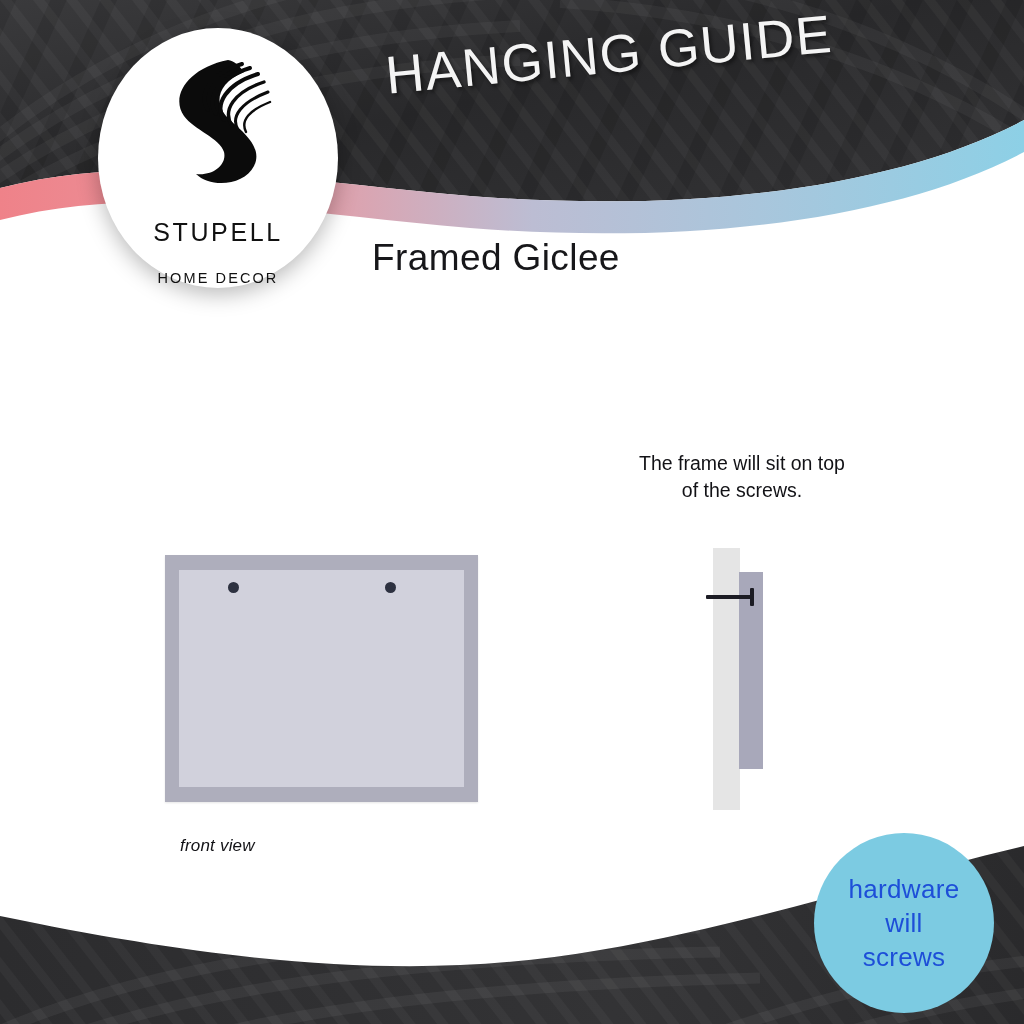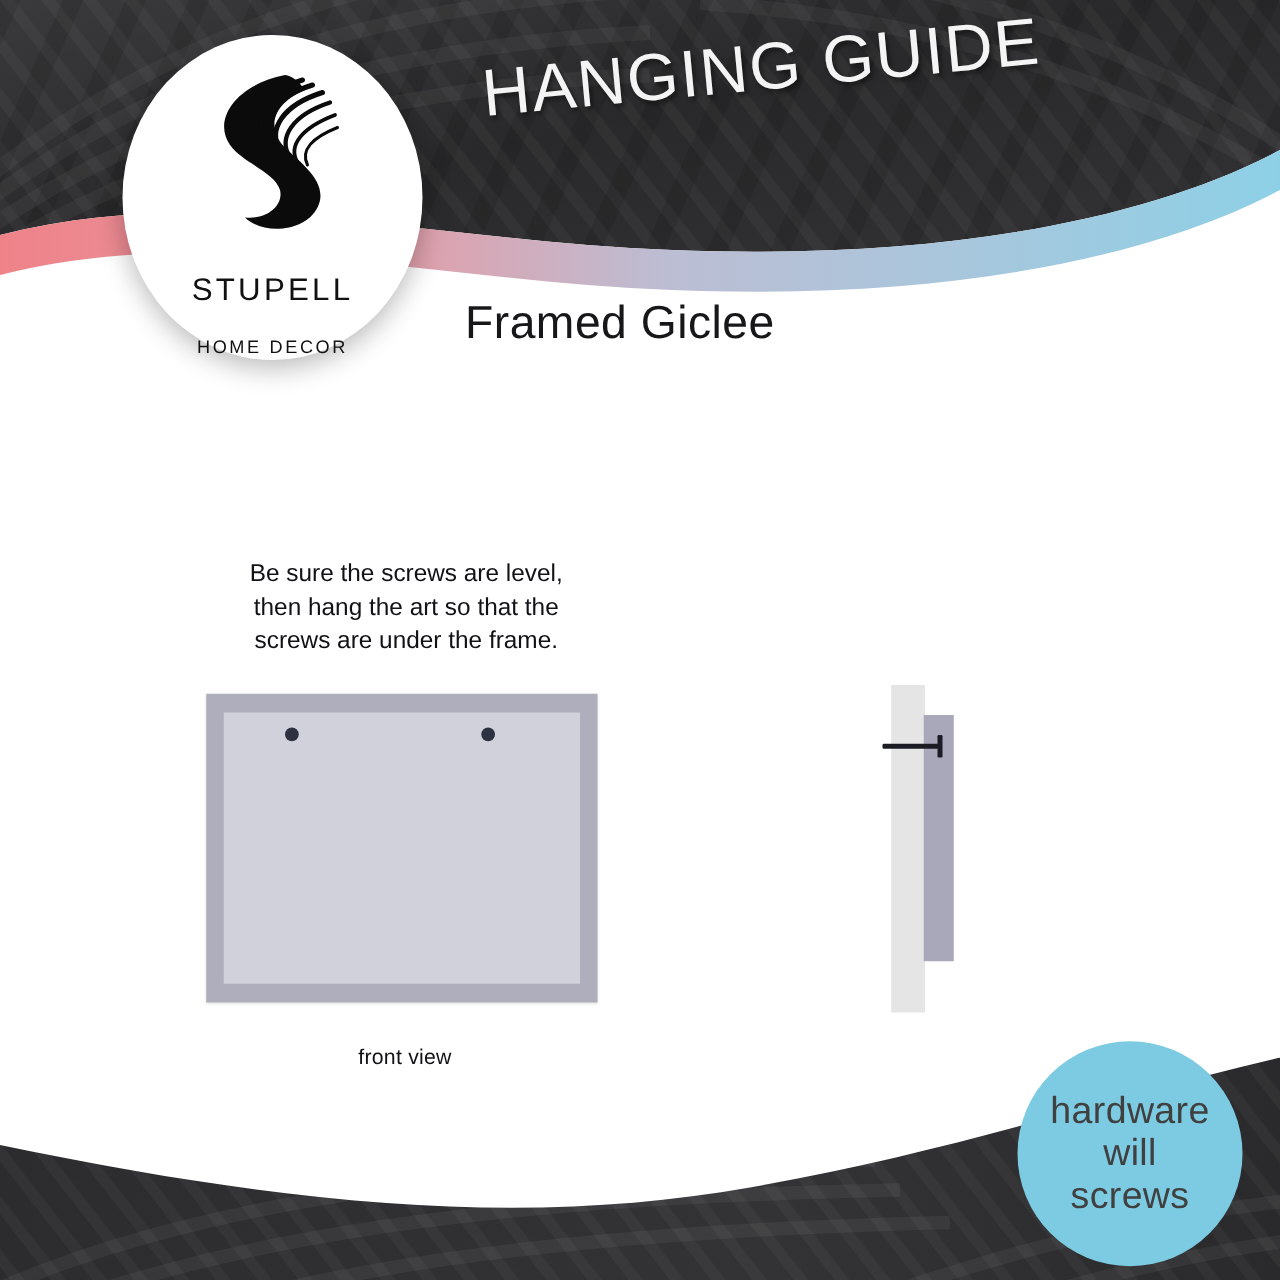--- a/index.html
+++ b/index.html
@@ -55,22 +55,22 @@
   }
 
   .cap{
     position:absolute;z-index:5;text-align:center;
     font-size:19.5px;line-height:26.5px;color:#121216;font-weight:400;
   }
   #caption-front{left:160px;top:446px;width:330px;}
   #caption-side{left:592px;top:450px;width:300px;}
 
   .view-label{
-    position:absolute;z-index:5;text-align:center;
-    font-size:17px;color:#121216;font-weight:400;letter-spacing:.2px;
+    position:absolute;z-index:5;text-align:left;
+    font-size:17px;color:#121216;font-weight:400;letter-spacing:.2px;font-style:italic;
   }
   #label-front{left:180px;top:836px;width:288px;}
   #label-side{left:630px;top:843px;width:210px;}
 
   
   #front-view{
     position:absolute;left:165px;top:555px;width:313px;height:247px;z-index:4;
     background:#aeaebc;
     box-shadow:0 1px 2px rgba(0,0,0,.10);
   }
@@ -102,21 +102,21 @@
   #side-screw-head{
     position:absolute;left:50px;top:48px;width:3.5px;height:18px;
     background:#1c1c24;border-radius:1px;
   }
 
   
   #hardware-badge{
     position:absolute;left:814px;top:833px;width:180px;height:180px;
     border-radius:50%;background:#7ccbe2;z-index:7;
     display:flex;flex-direction:column;align-items:center;justify-content:center;
-    color:#404040;font-size:30px;line-height:34px;text-align:center;
+    color:#1d4ed8;font-size:26px;line-height:34px;text-align:center;
     font-weight:400;letter-spacing:.3px;
   }
   #hardware-badge span{display:block;}
 </style>
 </head>
 <body>
 
 <div id="stage">
 
   <svg class="layer" viewBox="0 0 1024 1024" preserveAspectRatio="none" style="z-index:1">
@@ -208,26 +208,25 @@
       <path d="M112 48 C 92 56 82 66 88 78" fill="none" stroke="#0b0b0b" stroke-width="2.4" stroke-linecap="round"></path>
     </svg>
     <div id="logo-word">STUPELL</div>
     <div id="logo-sub">HOME DECOR</div>
   </div>
 
   <div id="header-title">HANGING GUIDE</div>
 
   <div id="product-type">Framed Giclee</div>
 
-  <div class="cap" id="caption-front">
-    <div>Be sure the screws are level,</div>
-    <div>then hang the art so that the</div>
-    <div>screws are under the frame.</div>
-  </div>
-
+
+  <div class="cap" id="caption-side">
+    <div>The frame will sit on top</div>
+    <div>of the screws.</div>
+  </div>
 
   <div id="front-view">
     <div id="front-mat"></div>
     <div class="screw-dot" id="screw-left"></div>
     <div class="screw-dot" id="screw-right"></div>
   </div>
   <div class="view-label" id="label-front">front view</div>
 
   <div id="side-view">
     <div id="side-wall"></div>

